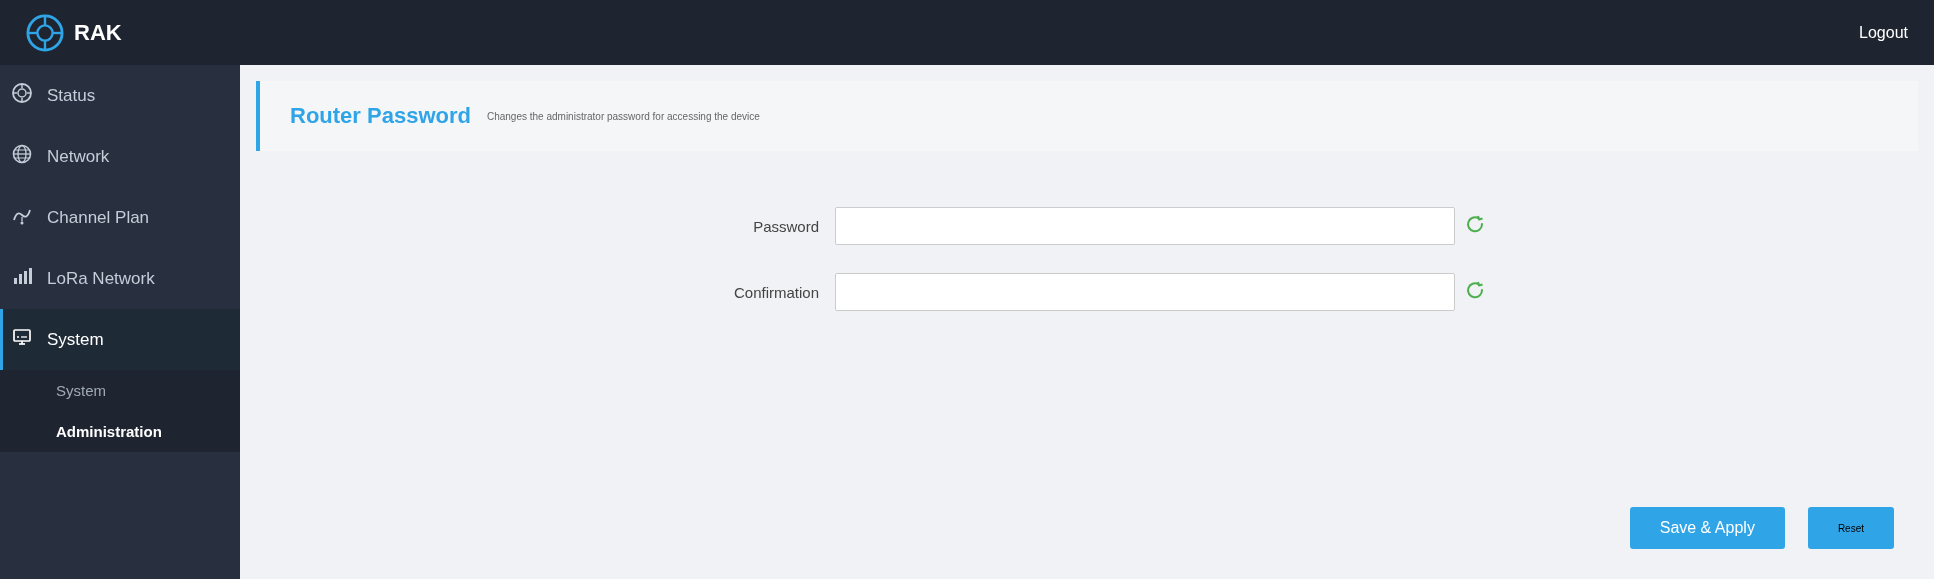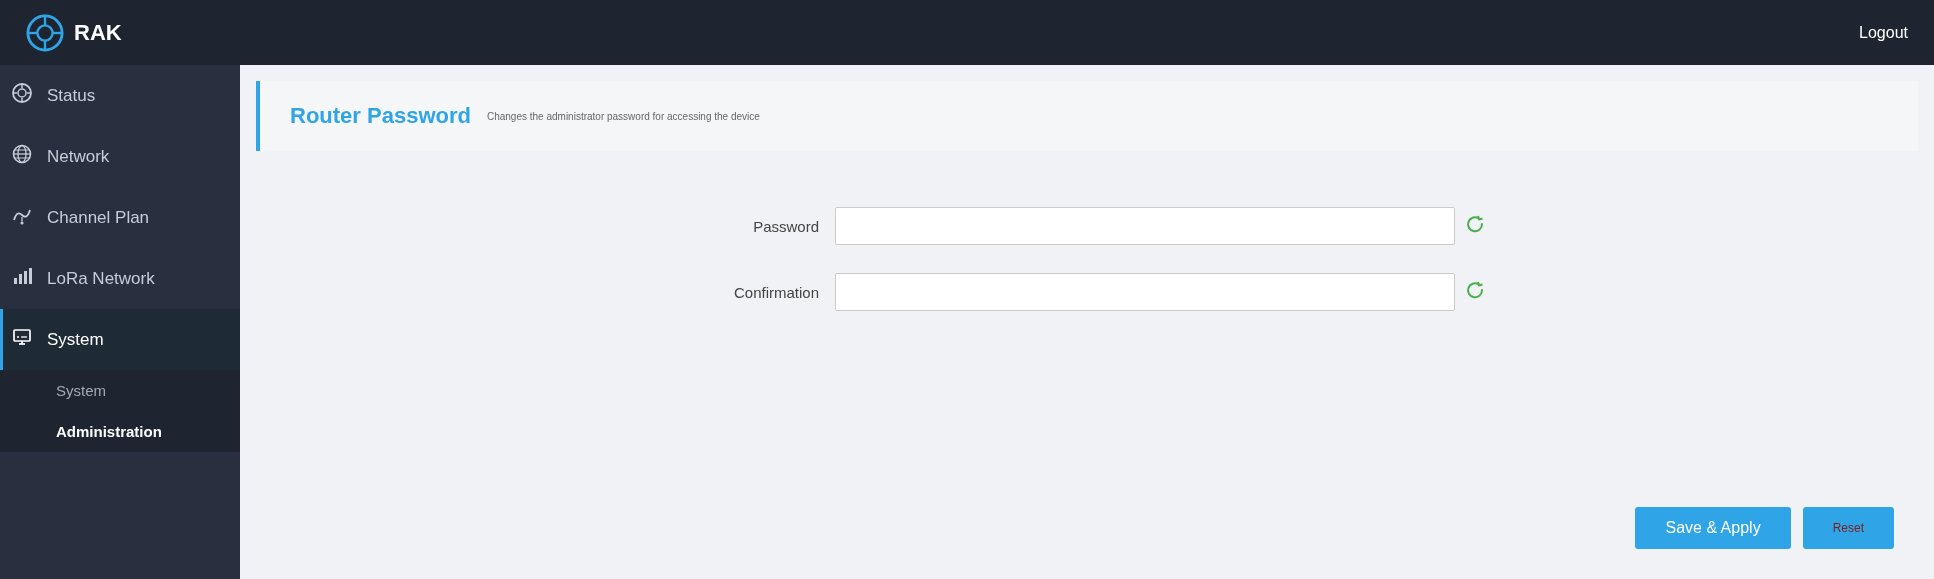--- a/index.html
+++ b/index.html
@@ -150,37 +150,37 @@
       color: #4cae4c;
       font-size: 18px;
       cursor: pointer;
     }
 
     
     .action-bar {
       display: flex;
       justify-content: flex-end;
       padding: 20px 40px 30px;
-      gap: 12px;
+      gap: 23px;
     }
     .btn-save {
       background-color: #2fa4e7;
       color: #fff;
       border: none;
       padding: 12px 30px;
       font-size: 16px;
       cursor: pointer;
       border-radius: 3px;
     }
     .btn-reset {
       background-color: #2fa4e7;
-      color: #7f1d1d;
+      color: #000000;
       border: none;
       padding: 12px 30px;
-      font-size: 12px;
+      font-size: 10px;
       cursor: pointer;
       border-radius: 3px;
     }
   </style>
 </head>
 <body>
 
 <div class="header">
   <div class="header-logo">
     <svg class="logo-icon" viewBox="0 0 40 40" fill="none">

